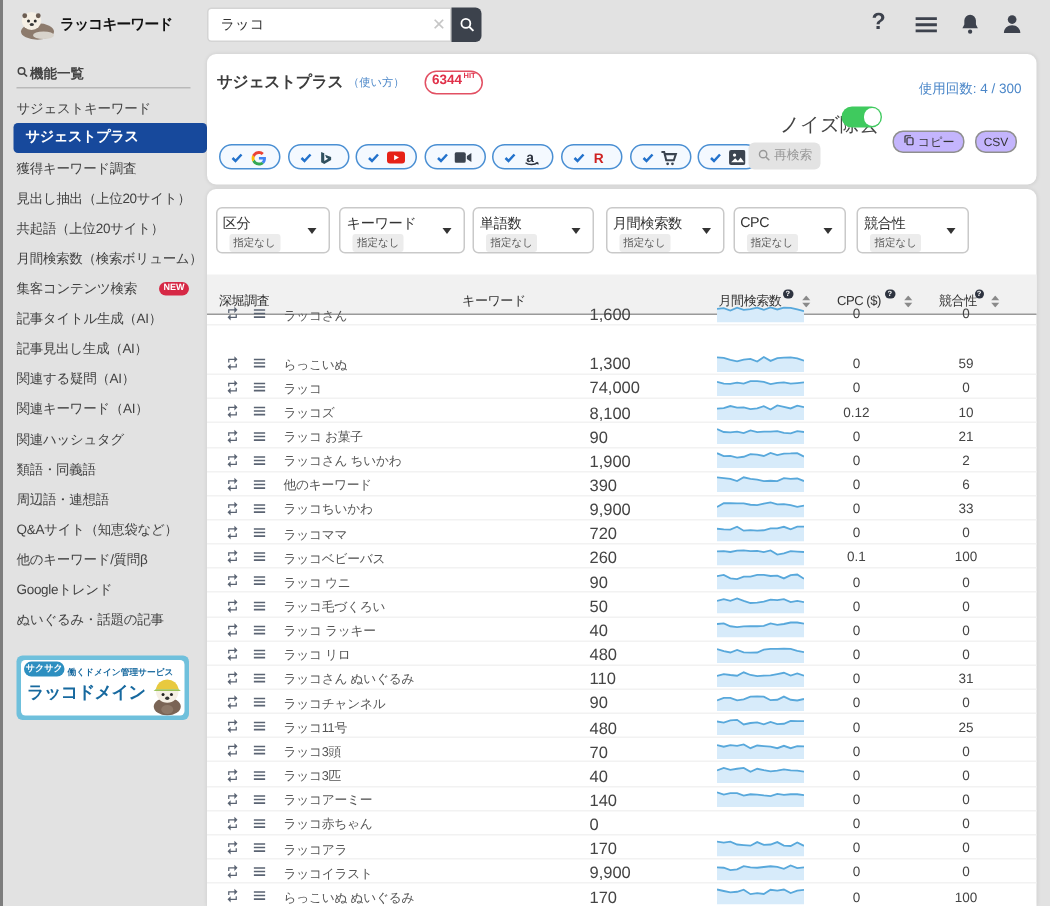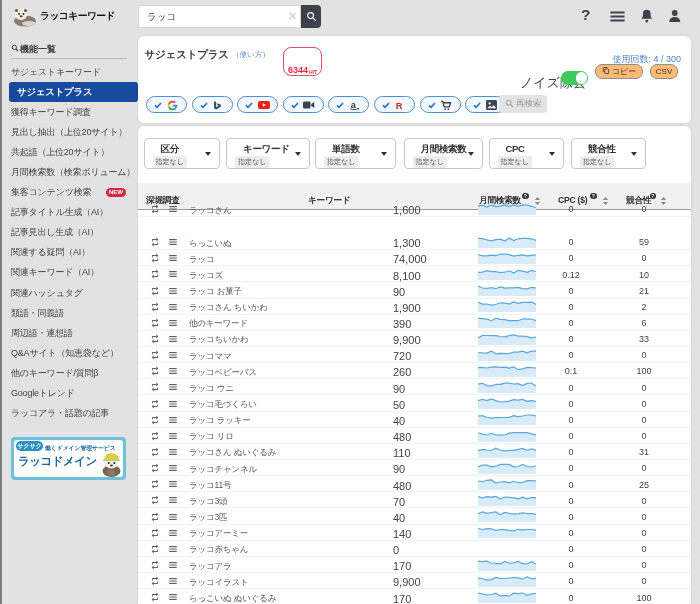--- a/index.html
+++ b/index.html
@@ -26,42 +26,42 @@
 #banner .inner{position:absolute;left:3px;top:3px;right:3px;bottom:3px;background:#fff;border-radius:3px;}
 #banner .l1{position:absolute;left:34px;top:7px;font-size:5.8px;font-weight:bold;color:#17699f;white-space:nowrap;}
 #banner .l2{position:absolute;left:7px;top:17px;font-size:11.5px;font-weight:bold;color:#17699f;letter-spacing:-0.5px;}
 .cloud{position:absolute;left:5px;top:4px;width:27px;height:10px;background:#2d8fc0;border-radius:5px;color:#fff;font-size:6px;font-weight:bold;text-align:center;line-height:10px;}
 
 #card1{position:absolute;left:138px;top:36px;width:553px;height:87px;background:#fff;border-radius:6px;box-shadow:0 0 3px rgba(0,0,0,0.10);}
 #card2{position:absolute;left:138px;top:126px;width:553px;height:478px;background:#fff;border-radius:6px 6px 0 0;box-shadow:0 0 3px rgba(0,0,0,0.10);}
 
 #title{position:absolute;left:144.5px;top:48px;font-size:10.6px;font-weight:bold;color:#3c3c3c;letter-spacing:-0.3px;}
 #howto{position:absolute;left:232px;top:50px;font-size:7.5px;color:#4a86c8;}
-#hitbadge{position:absolute;left:283px;top:47px;width:39px;height:29px;border:1px solid #e25063;border-radius:8px;background:#fff;display:flex;align-items:flex-end;justify-content:center;gap:1px;}
+#hitbadge{position:absolute;left:283px;top:47px;width:39px;height:16px;border:1px solid #e25063;border-radius:8px;background:#fff;display:flex;align-items:flex-start;justify-content:center;gap:1px;}
 #hitbadge b{color:#e03049;font-size:9px;}
 #hitbadge span{color:#e03049;font-size:5px;font-weight:bold;}
 #usage{position:absolute;right:19px;top:53px;font-size:9px;color:#4a86c8;}
 #noise{position:absolute;left:520px;top:73.5px;font-size:13px;color:#444;}
 #toggle{position:absolute;left:561px;top:71px;width:27px;height:13.5px;background:#3fca5e;border-radius:7px;}
 #toggle .knob{position:absolute;right:1px;top:1px;width:11.5px;height:11.5px;background:#fff;border-radius:50%;}
-.wbtn{position:absolute;top:64px;height:14.5px;border:1px solid #8f8f8f;border-radius:7px;background:#fdba74;color:#333;font-size:8px;text-align:center;line-height:13px;}
+.wbtn{position:absolute;top:87px;height:14.5px;border:1px solid #8f8f8f;border-radius:7px;background:#c4b5fd;color:#333;font-size:8px;text-align:center;line-height:13px;}
 #copy{left:595px;width:48px;}
 #csv{left:650px;width:28px;}
 .pill{position:absolute;top:95.5px;width:41px;height:17.5px;border:1.3px solid #4a8fd3;border-radius:9px;background:#f4f9ff;}
 .pill .chk{position:absolute;left:7px;top:4.5px;}
 .pill .bi{position:absolute;left:19.5px;top:3.2px;}
 #research{position:absolute;left:499px;top:95px;width:48px;height:17.5px;background:#e3e3e3;border-radius:4px;color:#999;font-size:8.5px;text-align:center;line-height:17.5px;}
 
 .fbox{position:absolute;top:138px;height:30.5px;border:1px solid #c9c9c9;border-radius:4px;background:#fff;}
-.flab{position:absolute;left:16px;top:4px;font-size:9.5px;color:#333;letter-spacing:-0.3px;font-weight:bold;}
+.flab{position:absolute;left:4px;top:4px;font-size:9.5px;color:#333;letter-spacing:-0.3px;}
 .fchip{position:absolute;left:8px;top:16.5px;background:#ececec;border-radius:2px;font-size:7px;color:#555;padding:1px 3px;}
 .fcaret{position:absolute;right:8px;top:13px;width:0;height:0;border-left:3.5px solid transparent;border-right:3.5px solid transparent;border-top:4.5px solid #333;}
 
 #thead{position:absolute;left:138px;top:183px;width:553px;height:26.5px;background:#f1f1f1;border-bottom:1.5px solid #9a9a9a;border-radius:0;}
-.th{position:absolute;font-size:8.7px;font-weight:bold;color:#333;top:194.5px;letter-spacing:-0.3px;}
+.th{position:absolute;font-size:8.7px;font-weight:normal;color:#333;top:194.5px;letter-spacing:-0.3px;}
 .qm{position:absolute;top:192.5px;width:6.5px;height:6.5px;background:#2e3440;border-radius:50%;color:#fff;font-size:5px;font-weight:bold;text-align:center;line-height:6.5px;}
 .sarr{position:absolute;top:196.5px;width:7px;height:8px;}
 .row{position:absolute;left:138px;width:553px;height:16.15px;border-bottom:1px solid #f2f2f2;}
 .row .ic1{position:absolute;left:12px;top:3.2px;width:10px;height:10px;}
 .row .ic2{position:absolute;left:29.5px;top:3.2px;width:10px;height:10px;}
 .row .kw{position:absolute;left:51px;top:3.6px;font-size:8.5px;color:#555;letter-spacing:-0.2px;white-space:nowrap;}
 .row .vol{position:absolute;left:255px;width:76px;top:3.4px;font-size:11px;color:#444;text-align:left;}
 .row .sp{position:absolute;left:340px;}
 .row .cpc{position:absolute;left:403px;width:60px;top:3.4px;font-size:9px;color:#444;text-align:center;}
 .row .cmp{position:absolute;left:476px;width:60px;top:3.4px;font-size:9px;color:#444;text-align:center;}
@@ -118,21 +118,21 @@
 <div class="mi" style="top:206px">記事タイトル生成（AI）</div>
 <div class="mi" style="top:226px">記事見出し生成（AI）</div>
 <div class="mi" style="top:246px">関連する疑問（AI）</div>
 <div class="mi" style="top:266px">関連キーワード（AI）</div>
 <div class="mi" style="top:287px">関連ハッシュタグ</div>
 <div class="mi" style="top:307px">類語・同義語</div>
 <div class="mi" style="top:327px">周辺語・連想語</div>
 <div class="mi" style="top:347px">Q&amp;Aサイト（知恵袋など）</div>
 <div class="mi" style="top:367px">他のキーワード/質問β</div>
 <div class="mi" style="top:387px">Googleトレンド</div>
-<div class="mi" style="top:407px">ラッコアラ・話題の記事</div>
+<div class="mi" style="top:407px">ぬいぐるみ・話題の記事</div>
 <div id="sel">サジェストプラス</div>
 <div id="newb">NEW</div>
 
 <div id="banner">
     <div class="inner"></div>
 <div class="cloud">サクサク</div>
 <div class="l1">働くドメイン管理サービス</div>
 <div class="l2">ラッコドメイン</div>
 <svg class="abs" style="left:89px;top:13px" width="23" height="27" viewBox="0 0 23 27">
 <ellipse cx="11.5" cy="21" rx="9" ry="6" fill="#7a6455"></ellipse>

